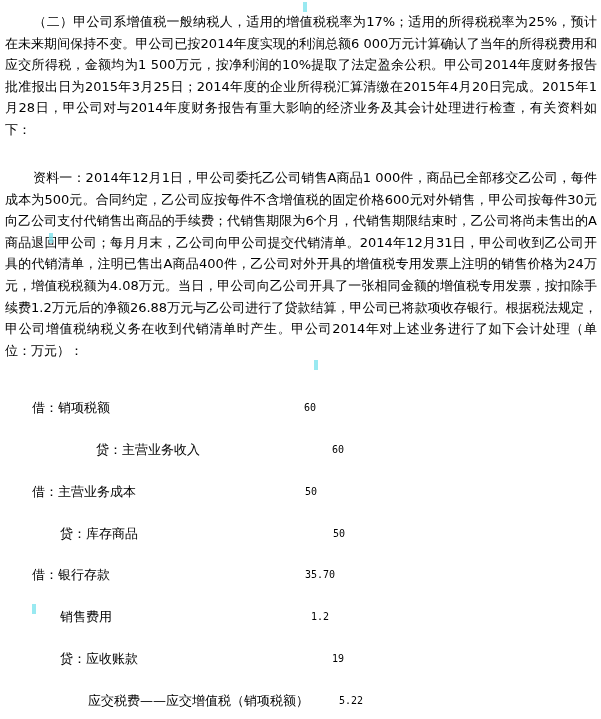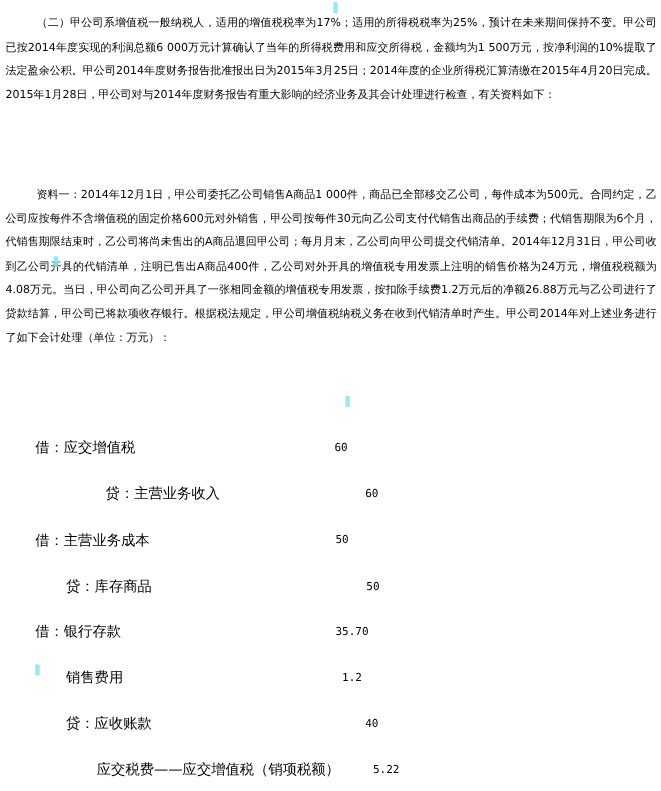--- a/index.html
+++ b/index.html
@@ -3,61 +3,61 @@
 <meta charset="utf-8">
 <style>
   html, body { margin: 0; padding: 0; background: #ffffff; }
   body {
     width: 601px; height: 719px; overflow: hidden; position: relative;
     font-family: "DejaVu Sans", "Liberation Sans", sans-serif;
     color: #000000;
   }
   .para {
     position: absolute; left: 5px; width: 592px;
-    font-size: 10px; line-height: 21.6px;
+    font-size: 13px; line-height: 21.6px;
     text-align: justify; letter-spacing: 0;
     white-space: normal;
   }
   .para .indent { display: inline-block; width: 28px; }
   #p1 { top: 11px; }
   #p2 { top: 167px; }
   .entry {
     position: absolute; font-size: 13px; line-height: 16px; white-space: nowrap;
   }
   .amt { position: absolute; font-size: 10px; line-height: 16px; white-space: nowrap; font-family: "DejaVu Sans Mono", "Liberation Mono", monospace; }
   .mark { position: absolute; width: 4px; height: 10px; background: #7fe3ee; opacity: .8; }
 </style>
 </head>
 <body>
 
 <div class="para" id="p1"><span class="indent"></span><span>（二）甲公司系增值税一般纳税人，适用的增值税税率为17%；适用的所得税税率为25%，预计在未来期间保持不变。甲公司已按2014年度实现的利润总额6 000万元计算确认了当年的所得税费用和应交所得税，金额均为1 500万元，按净利润的10%提取了法定盈余公积。甲公司2014年度财务报告批准报出日为2015年3月25日；2014年度的企业所得税汇算清缴在2015年4月20日完成。2015年1月28日，甲公司对与2014年度财务报告有重大影响的经济业务及其会计处理进行检查，有关资料如下：</span></div>
 
 <div class="para" id="p2"><span class="indent"></span><span>资料一：2014年12月1日，甲公司委托乙公司销售A商品1 000件，商品已全部移交乙公司，每件成本为500元。合同约定，乙公司应按每件不含增值税的固定价格600元对外销售，甲公司按每件30元向乙公司支付代销售出商品的手续费；代销售期限为6个月，代销售期限结束时，乙公司将尚未售出的A商品退回甲公司；每月月末，乙公司向甲公司提交代销清单。2014年12月31日，甲公司收到乙公司开具的代销清单，注明已售出A商品400件，乙公司对外开具的增值税专用发票上注明的销售价格为24万元，增值税税额为4.08万元。当日，甲公司向乙公司开具了一张相同金额的增值税专用发票，按扣除手续费1.2万元后的净额26.88万元与乙公司进行了贷款结算，甲公司已将款项收存银行。根据税法规定，甲公司增值税纳税义务在收到代销清单时产生。甲公司2014年对上述业务进行了如下会计处理（单位：万元）：</span></div>
 
 <div>
-  <span class="entry" style="left:32px;top:400px;">借：应交增值税</span>
+  <span class="entry" style="left:32px;top:400px;">借：销项税额</span>
   <span class="amt" style="left:304px;top:400px;">60</span>
 
   <span class="entry" style="left:60px;top:442px;margin-left:36px;">贷：主营业务收入</span>
   <span class="amt" style="left:332px;top:442px;">60</span>
 
   <span class="entry" style="left:32px;top:484px;">借：主营业务成本</span>
   <span class="amt" style="left:305px;top:484px;">50</span>
 
   <span class="entry" style="left:60px;top:526px;">贷：库存商品</span>
   <span class="amt" style="left:333px;top:526px;">50</span>
 
   <span class="entry" style="left:32px;top:567px;">借：银行存款</span>
   <span class="amt" style="left:305px;top:567px;">35.70</span>
 
   <span class="entry" style="left:60px;top:609px;">销售费用</span>
   <span class="amt" style="left:311px;top:609px;">1.2</span>
 
   <span class="entry" style="left:60px;top:651px;">贷：应收账款</span>
-  <span class="amt" style="left:332px;top:651px;">40</span>
+  <span class="amt" style="left:332px;top:651px;">19</span>
 
   <span class="entry" style="left:88px;top:693px;">应交税费——应交增值税（销项税额）</span>
   <span class="amt" style="left:339px;top:693px;">5.22</span>
 </div>
 
 <div class="mark" style="left:303px;top:2px;"></div>
 <div class="mark" style="left:49px;top:233px;"></div>
 <div class="mark" style="left:314px;top:360px;"></div>
 <div class="mark" style="left:32px;top:604px;"></div>
 

